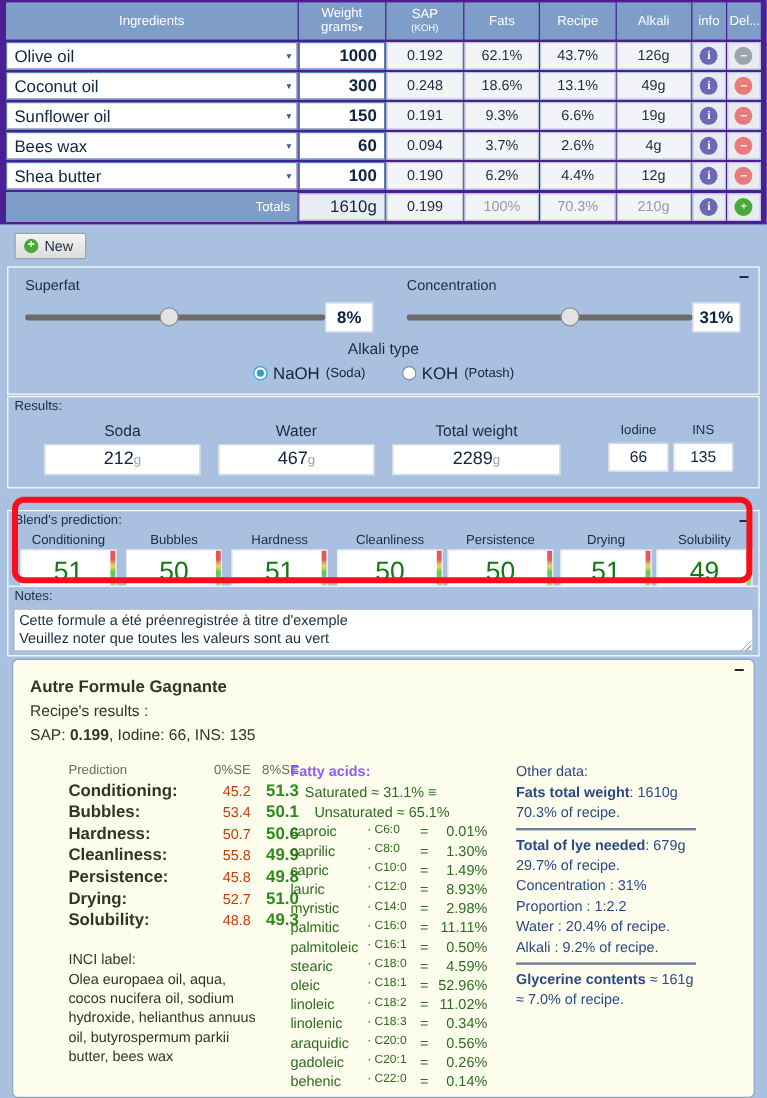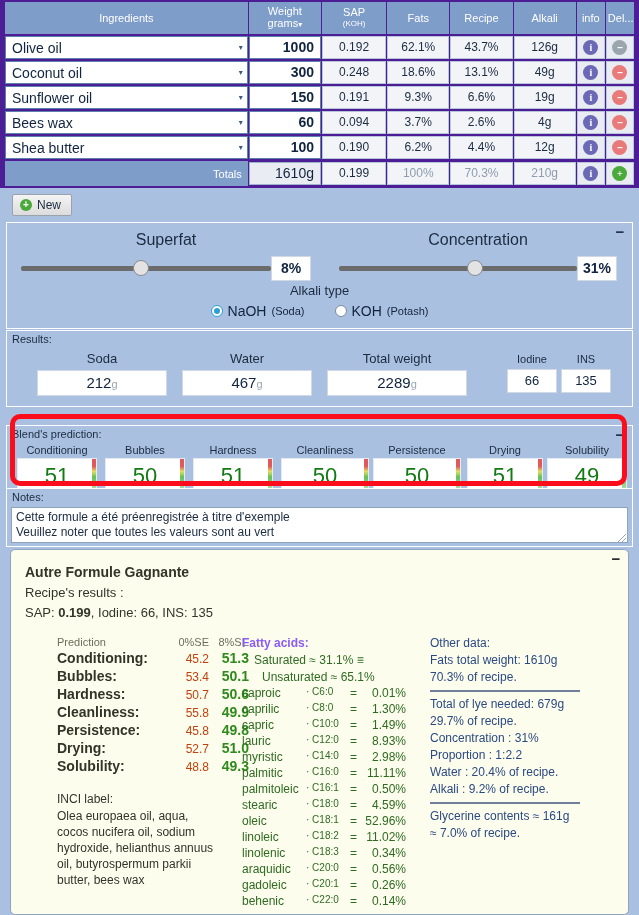--- a/index.html
+++ b/index.html
@@ -108,21 +108,21 @@
   .collapse-btn {
     position: absolute; right: 6px; top: 4px;
     width: 12px; height: 12px;
     color: #1b2b40; font-size: 15px; font-weight: bold;
     line-height: 9px; text-align: center;
   }
 
   
   #sliders { top: 222px; height: 107px; }
   .slider-group { position: absolute; }
-  .sl-title { text-align: center; font-size: 16px; color: #1b2b40; }
+  .sl-title { text-align: left; font-size: 12px; color: #1b2b40; }
   .sl-row { display: flex; align-items: center; margin-top: 7px; }
   .track {
     position: relative; height: 5px; background: #6b6b6b; border-radius: 2px;
   }
   .knob {
     position: absolute; top: -6px; width: 16px; height: 16px; border-radius: 50%;
     background: #e3e3e3; border: 1px solid #8c8c8c; margin-left: -8px;
   }
   .sl-val {
     background: #ffffff; border: 1px solid #cfd8e4;
@@ -225,21 +225,21 @@
   .fa-row { display: flex; font-size: 12px; color: #2e6b20; margin-top: 2px; }
   .fa-row .nm { width: 64px; }
   .fa-row .cd { width: 44px; font-size: 10px; }
   .fa-row .eq { width: 12px; }
   .fa-row .vl { width: 44px; text-align: right; }
 
   
   #odcol { left: 419px; top: 86px; width: 185px; }
   .od-title { font-size: 12px; color: #2b4a82; }
   .od-line { font-size: 12px; color: #2b4a82; margin-top: 3px; }
-  .od-line b { font-weight: normal; }
+  .od-line b { font-weight: bold; }
   .od-hr { border-top: 2px solid #6f7f9c; margin: 6px 0 5px 0; width: 150px; }
 </style>
 </head>
 <body>
 
 <div class="table-wrap">
   <table class="ing">
     <colgroup>
       <col style="width:242px">
         <col style="width:72px">

